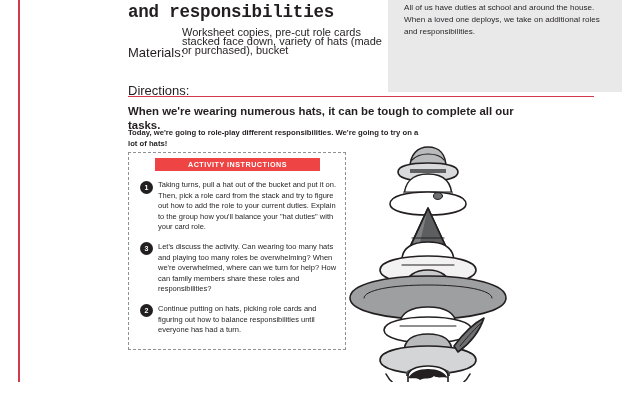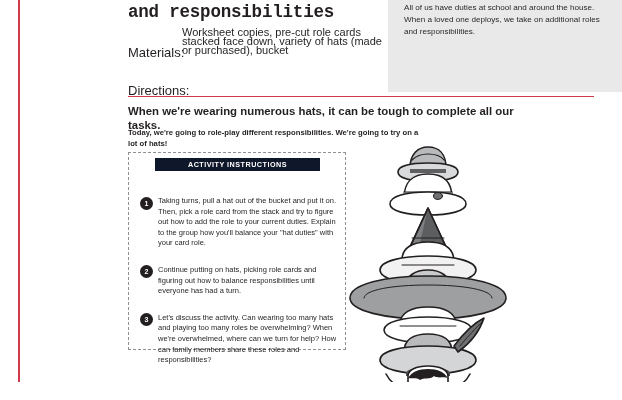--- a/index.html
+++ b/index.html
@@ -124,40 +124,39 @@
     height: 198px;
     border: 1px dashed #8f9091;
     box-sizing: border-box;
   }
   .instr-header {
     position: absolute;
     left: 155px;
     top: 158px;
     width: 165px;
     height: 13px;
-    background: #0f172a;
+    background: #ef4444;
     color: #ffffff;
     font-size: 7.2px;
     font-weight: bold;
     letter-spacing: 0.5px;
     display: flex;
     align-items: center;
     justify-content: center;
   }
   .steps {
     position: absolute;
     left: 140px;
     top: 180px;
     width: 198px;
   }
   .step {
     position: relative;
     display: flex;
     margin-bottom: 9px;
-    margin-top: 16px;
   }
   .step-num {
     flex: 0 0 13px;
     width: 13px;
     height: 13px;
     border-radius: 50%;
     background: #231f20;
     color: #ffffff;
     font-size: 7px;
     font-weight: bold;
@@ -221,26 +220,26 @@
 
   <div class="instr-box"></div>
   <div class="instr-header">ACTIVITY INSTRUCTIONS</div>
 
   <div class="steps">
     <div class="step">
       <div class="step-num">1</div>
       <div class="step-text">Taking turns, pull a hat out of the bucket and put it on. Then, pick a role card from the stack and try to figure out how to add the role to your current duties. Explain to the group how you'll balance your "hat duties" with your card role.</div>
     </div>
     <div class="step">
+      <div class="step-num">3</div>
+      <div class="step-text">Let's discuss the activity. Can wearing too many hats and playing too many roles be overwhelming? When we're overwhelmed, where can we turn for help? How can family members share these roles and responsibilities?</div>
+    </div>
+    <div class="step">
       <div class="step-num">2</div>
       <div class="step-text">Continue putting on hats, picking role cards and figuring out how to balance responsibilities until everyone has had a turn.</div>
-    </div>
-    <div class="step">
-      <div class="step-num">3</div>
-      <div class="step-text">Let's discuss the activity. Can wearing too many hats and playing too many roles be overwhelming? When we're overwhelmed, where can we turn for help? How can family members share these roles and responsibilities?</div>
     </div>
   </div>
 
   <div class="illus">
     <svg width="270" height="262" viewBox="0 0 270 262" xmlns="http://www.w3.org/2000/svg">
       <g stroke="#231f20" stroke-width="1.6" fill="none" stroke-linejoin="round" stroke-linecap="round">
 
         <g>
           <path d="M70 30 C70 16 78 9 88 9 C99 9 106 16 106 30 L106 33 L70 33 Z" fill="#b9babc"></path>
           <path d="M72 22 C76 18 82 16 88 16 C95 16 101 18 104 22" fill="none" stroke="#231f20" stroke-width="1.2"></path>

